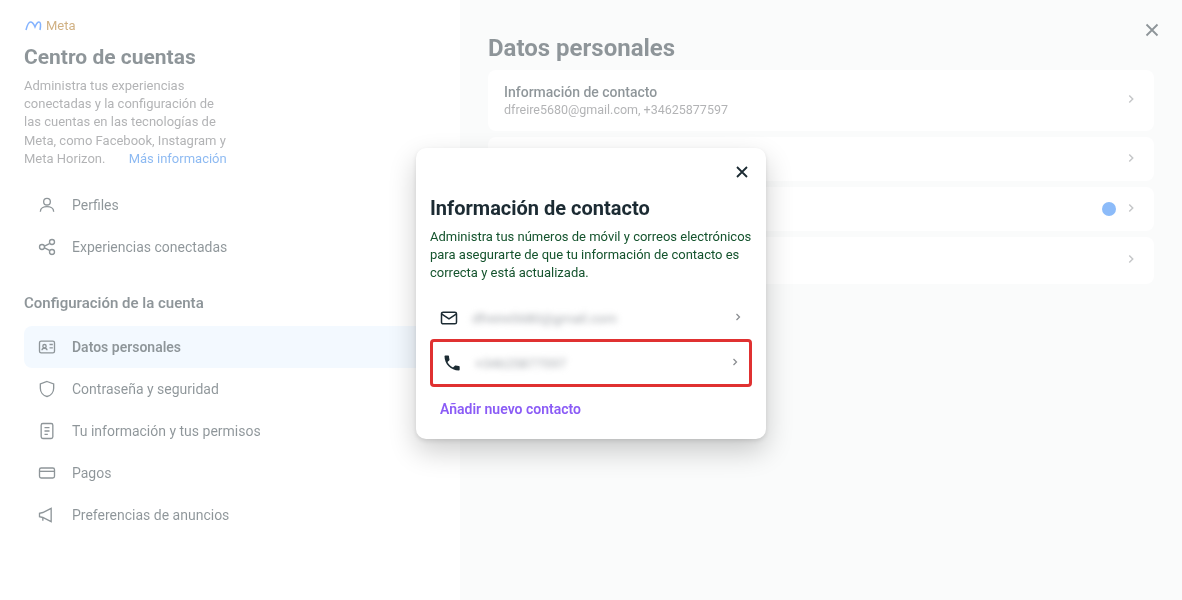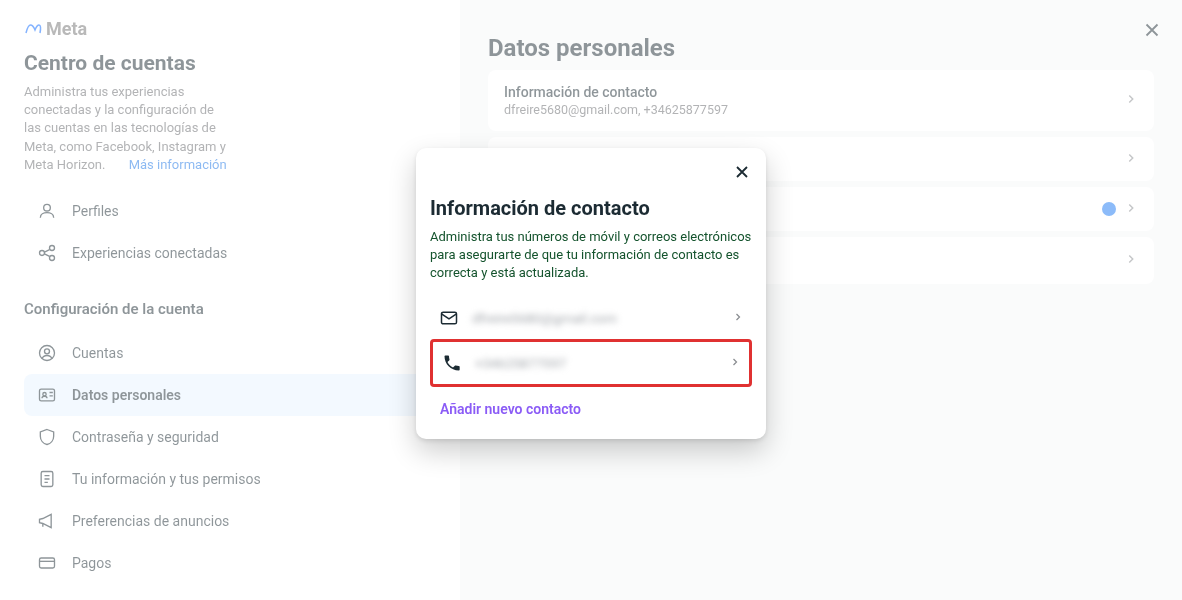--- a/index.html
+++ b/index.html
@@ -29,23 +29,23 @@
       display: flex;
       align-items: center;
       gap: 4px;
       margin-bottom: 12px;
     }
     .meta-logo-icon {
       width: 18px;
       height: 12px;
     }
     .meta-logo-text {
-      font-size: 18px;
-      font-weight: 700;
-      color: #737373;
+      font-size: 13px;
+      font-weight: 400;
+      color: #a16207;
     }
     .sidebar-title {
       font-size: 21px;
       font-weight: 700;
       color: #1c2b33;
       margin-bottom: 8px;
     }
     .sidebar-desc {
       font-size: 13px;
       color: #65676b;
@@ -270,30 +270,20 @@
             <path d="M9 11l6-3M9 13l6 3"></path>
           </svg>
         </span>
         <span>Experiencias conectadas</span>
       </div>
     </div>
 
     <div class="nav-section-title">Configuración de la cuenta</div>
 
     <div class="nav-section">
-      <div class="nav-item">
-        <span class="nav-icon">
-          <svg width="20" height="20" viewBox="0 0 24 24" fill="none" stroke="#1c2b33" stroke-width="1.6">
-              <circle cx="12" cy="12" r="9"></circle>
-              <circle cx="12" cy="10" r="3"></circle>
-              <path d="M6 19c1-3 4-4 6-4s5 1 6 4"></path>
-            </svg>
-        </span>
-        <span>Cuentas</span>
-      </div>
       <div class="nav-item active">
         <span class="nav-icon">
           <svg width="20" height="20" viewBox="0 0 24 24" fill="none" stroke="#1c2b33" stroke-width="1.6">
               <rect x="3" y="5" width="18" height="14" rx="2"></rect>
               <circle cx="9" cy="11" r="2"></circle>
               <path d="M6 16c0-1.5 1.5-2.5 3-2.5s3 1 3 2.5M15 9h4M15 13h4"></path>
             </svg>
         </span>
         <span>Datos personales</span>
       </div>
@@ -310,33 +300,33 @@
           <svg width="20" height="20" viewBox="0 0 24 24" fill="none" stroke="#1c2b33" stroke-width="1.6">
               <rect x="5" y="3" width="14" height="18" rx="2"></rect>
               <path d="M9 8h6M9 12h6M9 16h4"></path>
             </svg>
         </span>
         <span>Tu información y tus permisos</span>
       </div>
       <div class="nav-item">
         <span class="nav-icon">
           <svg width="20" height="20" viewBox="0 0 24 24" fill="none" stroke="#1c2b33" stroke-width="1.6">
-              <path d="M3 10v4l4 1 10 5V4L7 9l-4 1zM7 15v4"></path>
-            </svg>
-        </span>
-        <span>Preferencias de anuncios</span>
-      </div>
-      <div class="nav-item">
-        <span class="nav-icon">
-          <svg width="20" height="20" viewBox="0 0 24 24" fill="none" stroke="#1c2b33" stroke-width="1.6">
               <rect x="3" y="6" width="18" height="12" rx="2"></rect>
               <path d="M3 10h18"></path>
             </svg>
         </span>
         <span>Pagos</span>
+      </div>
+      <div class="nav-item">
+        <span class="nav-icon">
+          <svg width="20" height="20" viewBox="0 0 24 24" fill="none" stroke="#1c2b33" stroke-width="1.6">
+              <path d="M3 10v4l4 1 10 5V4L7 9l-4 1zM7 15v4"></path>
+            </svg>
+        </span>
+        <span>Preferencias de anuncios</span>
       </div>
     </div>
   </div>
 
   <div class="content">
     <h1 class="content-title">Datos personales</h1>
 
     <div class="card">
       <div class="card-left">
         <span class="card-title">Información de contacto</span>

